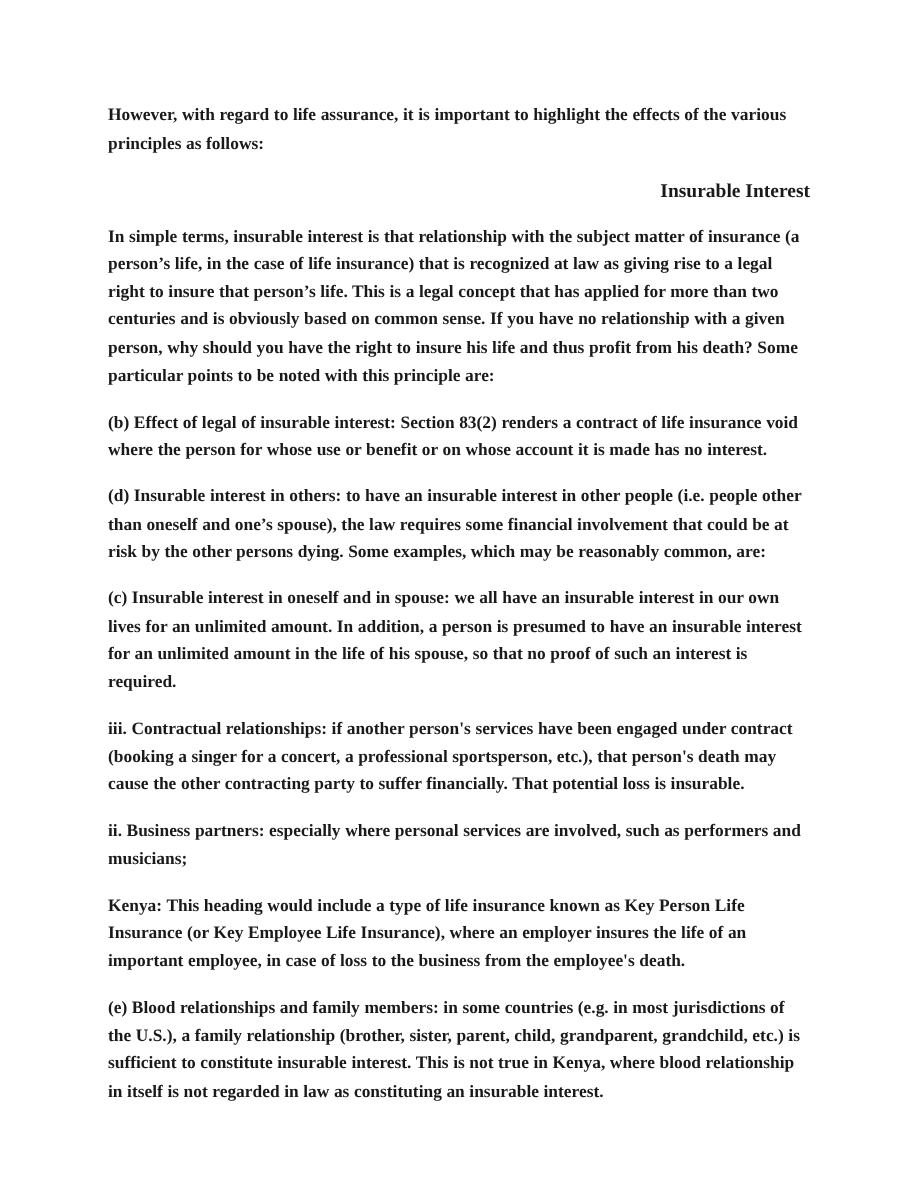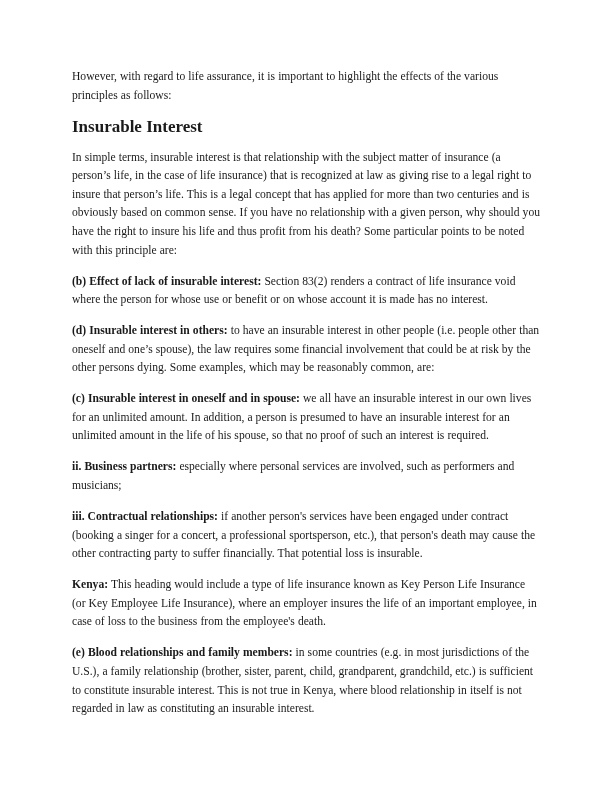--- a/index.html
+++ b/index.html
@@ -31,41 +31,42 @@
     font-size: 11.6px;
     line-height: 18.6px;
     text-align: left;
     margin: 0 0 12.4px 0;
     word-spacing: 0.15px;
   }
   .para:last-child {
     margin-bottom: 0;
   }
   .heading {
-    font-size: 17px;
+    font-size: 13px;
     line-height: 18.6px;
     font-weight: bold;
     margin: 0 0 12.4px 0;
+    text-align: right;
   }
   .run-bold {
     font-weight: bold;
   }
   .run-normal {
-    font-weight: normal;
+    font-weight: bold;
   }
 </style>
 </head>
 <body style="color: rgb(26, 26, 26);">
 
 <div id="page" style="background: rgb(255, 255, 255);">
   <div class="doc-body">
       <p class="para"><span class="run-normal">However, with regard to life assurance, it is important to highlight the effects of the various principles as follows:</span></p>
       <p class="heading"><span class="run-bold">Insurable Interest</span></p>
       <p class="para"><span class="run-normal"> In simple terms, insurable interest is that relationship with the subject matter of insurance (a person’s life, in the case of life insurance) that is recognized at law as giving rise to a legal right to insure that person’s life. This is a legal concept that has applied for more than two centuries and is obviously based on common sense. If you have no relationship with a given person, why should you have the right to insure his life and thus profit from his death? Some particular points to be noted with this principle are:</span></p>
-      <p class="para"><span class="run-bold">(b) Effect of lack of insurable interest:</span><span class="run-normal"> Section 83(2) renders a contract of life insurance void where the person for whose use or benefit or on whose account it is made has no interest.</span></p>
+      <p class="para"><span class="run-bold">(b) Effect of legal of insurable interest:</span><span class="run-normal"> Section 83(2) renders a contract of life insurance void where the person for whose use or benefit or on whose account it is made has no interest.</span></p>
       <p class="para"><span class="run-bold">(d) Insurable interest in others:</span><span class="run-normal"> to have an insurable interest in other people (i.e. people other than oneself and one’s spouse), the law requires some financial involvement that could be at risk by the other persons dying. Some examples, which may be reasonably common, are:</span></p>
       <p class="para"><span class="run-bold">(c) Insurable interest in oneself and in spouse:</span><span class="run-normal"> we all have an insurable interest in our own lives for an unlimited amount. In addition, a person is presumed to have an insurable interest for an unlimited amount in the life of his spouse, so that no proof of such an interest is required.</span></p>
+      <p class="para"><span class="run-bold"> iii. Contractual relationships:</span><span class="run-normal"> if another person's services have been engaged under contract (booking a singer for a concert, a professional sportsperson, etc.), that person's death may cause the other contracting party to suffer financially. That potential loss is insurable.</span></p>
       <p class="para"><span class="run-bold">ii. Business partners:</span><span class="run-normal"> especially where personal services are involved, such as performers and musicians;</span></p>
-      <p class="para"><span class="run-bold"> iii. Contractual relationships:</span><span class="run-normal"> if another person's services have been engaged under contract (booking a singer for a concert, a professional sportsperson, etc.), that person's death may cause the other contracting party to suffer financially. That potential loss is insurable.</span></p>
       <p class="para"><span class="run-bold">Kenya:</span><span class="run-normal"> This heading would include a type of life insurance known as Key Person Life Insurance (or Key Employee Life Insurance), where an employer insures the life of an important employee, in case of loss to the business from the employee's death.</span></p>
       <p class="para"><span class="run-bold">(e) Blood relationships and family members:</span><span class="run-normal"> in some countries (e.g. in most jurisdictions of the U.S.), a family relationship (brother, sister, parent, child, grandparent, grandchild, etc.) is sufficient to constitute insurable interest. This is not true in Kenya, where blood relationship in itself is not regarded in law as constituting an insurable interest.</span></p>
     </div>
 </div>
 
 </body></html>

